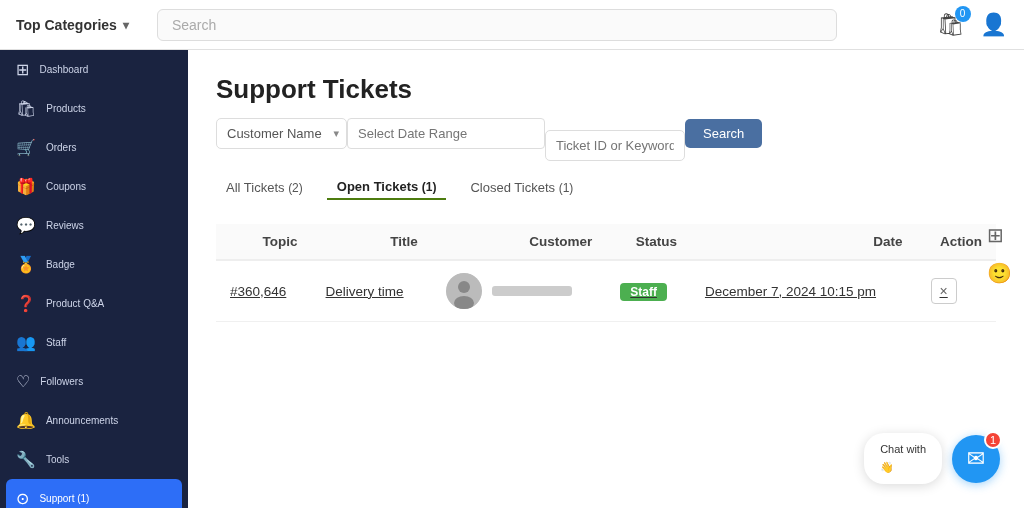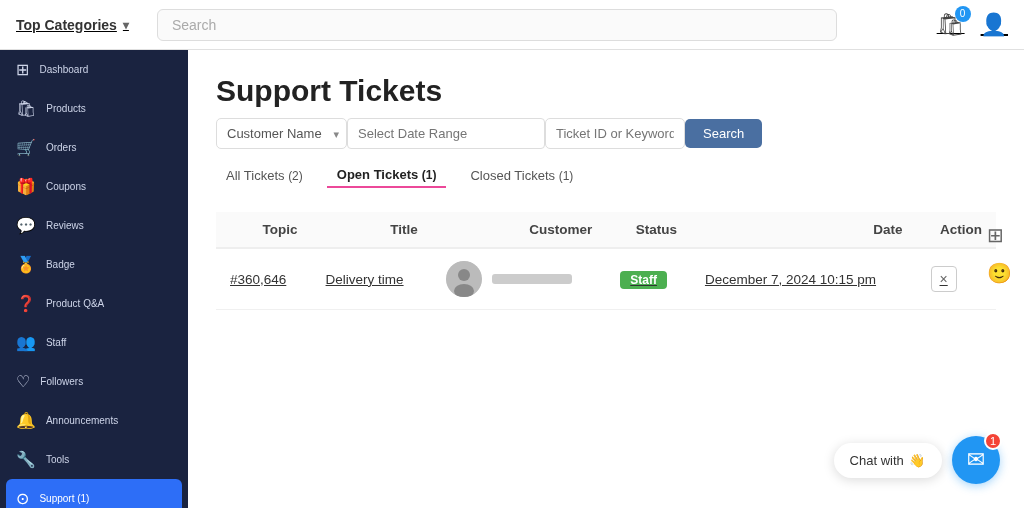--- a/index.html
+++ b/index.html
@@ -1,19 +1,19 @@
 <!DOCTYPE html>
 <html><head>
   <meta charset="utf-8">
   <style>
     * { box-sizing: border-box; margin: 0; padding: 0; }
     body { font-family: -apple-system, BlinkMacSystemFont, 'Segoe UI', sans-serif; background: #f5f5f5; display: flex; flex-direction: column; height: 508px; overflow: hidden; }
 
     
-    .topbar { height: 50px; background: #fff; display: flex; align-items: center; padding: 0 16px; border-bottom: 1px solid #e0e0e0; gap: 12px; flex-shrink: 0; text-decoration: underline; }
+    .topbar { height: 50px; background: #fff; display: flex; align-items: center; padding: 0 16px; border-bottom: 1px solid #e0e0e0; gap: 12px; flex-shrink: 0; }
     .top-categories { display: flex; align-items: center; gap: 6px; font-size: 14px; font-weight: 600; color: #333; cursor: pointer; white-space: nowrap; }
     .top-categories-chevron { font-size: 12px; color: #666; }
     .topbar-search { flex: 1; max-width: 680px; margin: 0 16px; position: relative; }
     .topbar-search input { width: 100%; border: 1px solid #ddd; border-radius: 6px; padding: 7px 14px; font-size: 14px; color: #333; outline: none; background: #fafafa; }
     .topbar-search input::placeholder { color: #aaa; }
     .topbar-icons { display: flex; align-items: center; gap: 16px; margin-left: auto; }
     .cart-icon-wrap { position: relative; cursor: pointer; }
     .cart-badge { position: absolute; top: -6px; right: -6px; background: #2196f3; color: #fff; border-radius: 50%; width: 16px; height: 16px; font-size: 10px; display: flex; align-items: center; justify-content: center; }
     .icon-btn { font-size: 22px; color: #444; cursor: pointer; }
 
@@ -22,55 +22,55 @@
 
     
     .sidebar { width: 188px; background: #1a2340; color: #fff; display: flex; flex-direction: column; flex-shrink: 0; overflow-y: auto; }
     .sidebar-item { display: flex; align-items: center; gap: 10px; padding: 10px 16px; font-size: 13.5px; cursor: pointer; color: #cdd4e8; transition: background 0.15s; }
     .sidebar-item.active { background: #2d6ef7; color: #fff; border-radius: 6px; margin: 0 6px; padding: 10px 10px; }
     .sidebar-item .si-icon { font-size: 16px; flex-shrink: 0; }
     .sidebar-item-label { font-size: 10px; }
 
     
     .main { flex: 1; background: #fff; overflow-y: auto; padding: 24px 28px; position: relative; }
-    .page-title { font-size: 30px; font-weight: 700; color: #222; margin-bottom: 10px; }
+    .page-title { font-size: 26px; font-weight: 700; color: #222; margin-bottom: 0; }
 
     
     .filter-row { display: flex; align-items: center; margin-bottom: 14px; }
     .filter-select { border: 1px solid #ddd; border-radius: 5px; padding: 7px 10px; font-size: 13px; color: #555; background: #fff; appearance: none; padding-right: 24px; cursor: pointer; position: relative; }
     .filter-select-wrap { position: relative; display: inline-block; }
     .filter-select-wrap::after { content: '▾'; position: absolute; right: 8px; top: 50%; transform: translateY(-50%); font-size: 11px; color: #888; pointer-events: none; }
     .filter-date { border: 1px solid #ddd; border-radius: 4px; padding: 7px 10px; font-size: 13px; color: #999; background: #fff; cursor: pointer; }
-    .filter-keyword { border: 1px solid #ddd; border-radius: 5px; padding: 7px 10px; font-size: 13px; color: #999; background: #fff; width: 140px; }
+    .filter-keyword { border: 1px solid #ddd; border-radius: 5px; padding: 7px 10px; font-size: 13px; color: #999; background: #fff; width: 140px; margin-top: 25px; }
     .search-btn { background: #4a6fa1; color: #fff; border: none; border-radius: 5px; padding: 7px 18px; font-size: 13px; cursor: pointer; }
 
     
     .ticket-tabs { display: flex; align-items: center; gap: 14px; margin-bottom: 24px; font-size: 13px; }
     .ticket-tab { padding: 4px 10px; cursor: pointer; color: #555; }
-    .ticket-tab.active { font-weight: 600; color: #222; border-bottom: 2px solid #ec4899; }
+    .ticket-tab.active { font-weight: 600; color: #222; border-bottom: 2px solid #4d7c0f; }
     .ticket-tab-count { font-size: 12px; }
 
     
     .ticket-table { width: 100%; border-collapse: collapse; font-size: 13.5px; }
     .ticket-table th { text-align: right; padding: 10px 14px; color: #444; font-weight: 600; border-bottom: 2px solid #eee; background: #fafafa; }
     .ticket-table td { padding: 12px 14px; border-bottom: 1px solid #f0f0f0; color: #333; vertical-align: middle; text-decoration: underline; }
     .status-badge { background: #4caf50; color: #fff; border-radius: 4px; padding: 2px 10px; font-size: 12px; font-weight: 600; }
     .customer-avatar { width: 36px; height: 36px; border-radius: 50%; background: #ccc; display: flex; align-items: center; justify-content: center; overflow: hidden; }
     .customer-avatar svg { width: 36px; height: 36px; }
     .customer-cell { display: flex; align-items: center; gap: 10px; }
     .customer-name-placeholder { width: 80px; height: 10px; background: #ccc; border-radius: 3px; display: inline-block; }
     .action-x { width: 26px; height: 26px; border: 1px solid #ccc; border-radius: 4px; display: flex; align-items: center; justify-content: center; cursor: pointer; font-size: 14px; color: #666; background: #fff; }
 
     
     .right-panel { position: fixed; right: 12px; top: 50%; transform: translateY(-50%); display: flex; flex-direction: column; gap: 14px; }
     .right-icon { font-size: 20px; color: #666; cursor: pointer; }
 
     
     .chat-widget { position: fixed; bottom: 24px; right: 24px; display: flex; align-items: center; gap: 10px; }
-    .chat-bubble { background: #fff; border-radius: 20px; padding: 10px 16px; font-size: 13px; box-shadow: 0 2px 12px rgba(0,0,0,0.15); color: #333; display: flex; align-items: flex-start; gap: 6px; cursor: pointer; }
+    .chat-bubble { background: #fff; border-radius: 20px; padding: 10px 16px; font-size: 11px; box-shadow: 0 2px 12px rgba(0,0,0,0.15); color: #333; display: flex; align-items: flex-start; gap: 6px; cursor: pointer; flex-direction: column; }
     .chat-btn { width: 48px; height: 48px; background: #2196f3; border-radius: 50%; display: flex; align-items: center; justify-content: center; cursor: pointer; position: relative; box-shadow: 0 2px 10px rgba(33,150,243,0.4); }
     .chat-btn-icon { color: #fff; font-size: 22px; }
     .chat-notif { position: absolute; top: -4px; right: -2px; background: #f44336; color: #fff; border-radius: 50%; width: 18px; height: 18px; font-size: 11px; display: flex; align-items: center; justify-content: center; border: 2px solid #fff; }
   </style>
 </head>
 <body>
 
 <div class="topbar">
   <div class="top-categories">
     <span>Top Categories</span>

